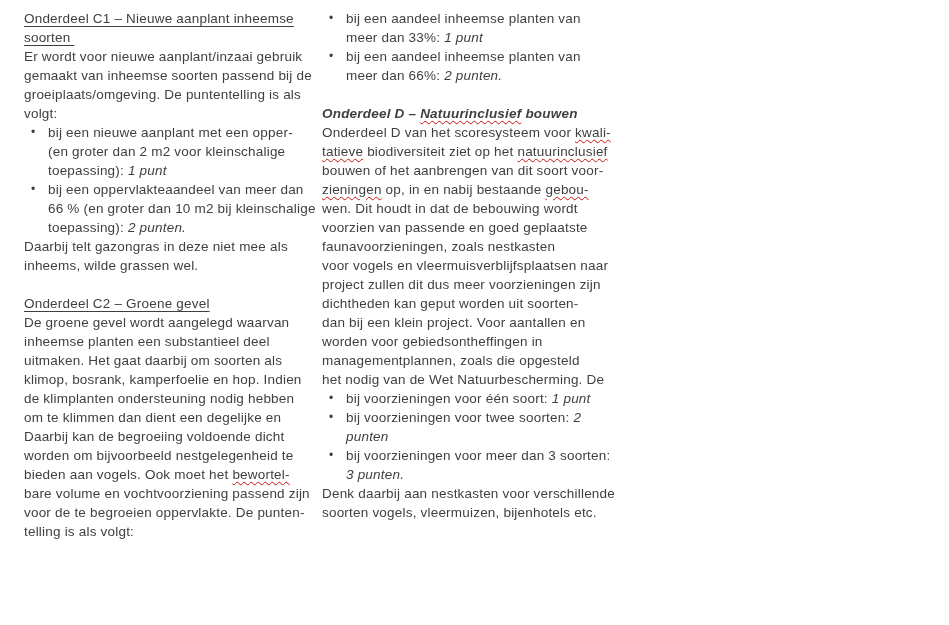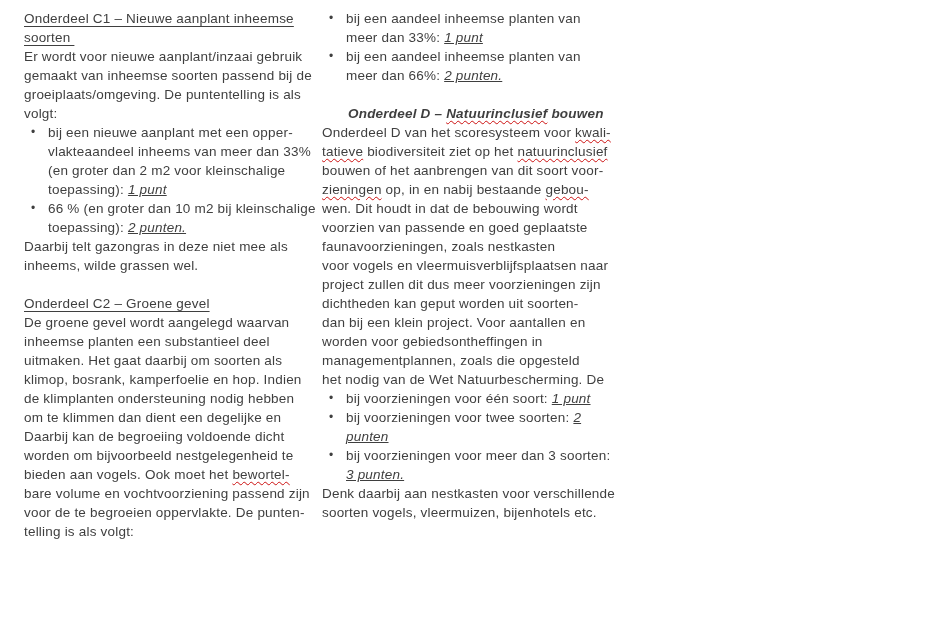--- a/index.html
+++ b/index.html
@@ -38,24 +38,23 @@
     width: 24px;
     box-sizing: border-box;
     padding-left: 7px;
     font-size: 12px;
   }
   .block.bullet .bullet-text { flex: 1 1 auto; }
 
   .block.heading-bold-italic {
     font-weight: bold;
     font-style: italic;
-    margin-left: 26px;
   }
 
-  .italic { font-style: italic; text-decoration: underline; }
+  .italic { font-style: italic; }
   .underline {
     text-decoration: underline;
     text-decoration-thickness: 1px;
     text-underline-offset: 2.5px;
   }
   .squiggle {
     text-decoration: underline wavy #cc1111;
     text-decoration-thickness: 1px;
     text-underline-offset: 2px;
   }
@@ -72,28 +71,28 @@
       <div class="block para">
         <div class="line"><span>Er wordt voor nieuwe aanplant/inzaai gebruik</span></div>
         <div class="line"><span>gemaakt van inheemse soorten passend bij de</span></div>
         <div class="line"><span>groeiplaats/omgeving. De puntentelling is als</span></div>
         <div class="line"><span>volgt:</span></div>
       </div>
       <div class="block bullet">
         <div class="marker">•</div>
         <div class="bullet-text">
           <div class="line"><span>bij een nieuwe aanplant met een opper-</span></div>
-          <div class="line"><span>vlakteaandeel inheems van meer dan 33%</span></div>
           <div class="line"><span>(en groter dan 2 m2 voor kleinschalige</span></div>
           <div class="line"><span>toepassing): </span><span class="italic">1 punt</span></div>
         </div>
       </div>
       <div class="block bullet">
         <div class="marker">•</div>
         <div class="bullet-text">
+          <div class="line"><span>bij een oppervlakteaandeel van meer dan</span></div>
           <div class="line"><span>66 % (en groter dan 10 m2 bij kleinschalige</span></div>
           <div class="line"><span>toepassing): </span><span class="italic">2 punten.</span></div>
         </div>
       </div>
       <div class="block para">
         <div class="line"><span>Daarbij telt gazongras in deze niet mee als</span></div>
         <div class="line"><span>inheems, wilde grassen wel.</span></div>
       </div>
       <div class="block spacer"></div>
       <div class="block heading">

